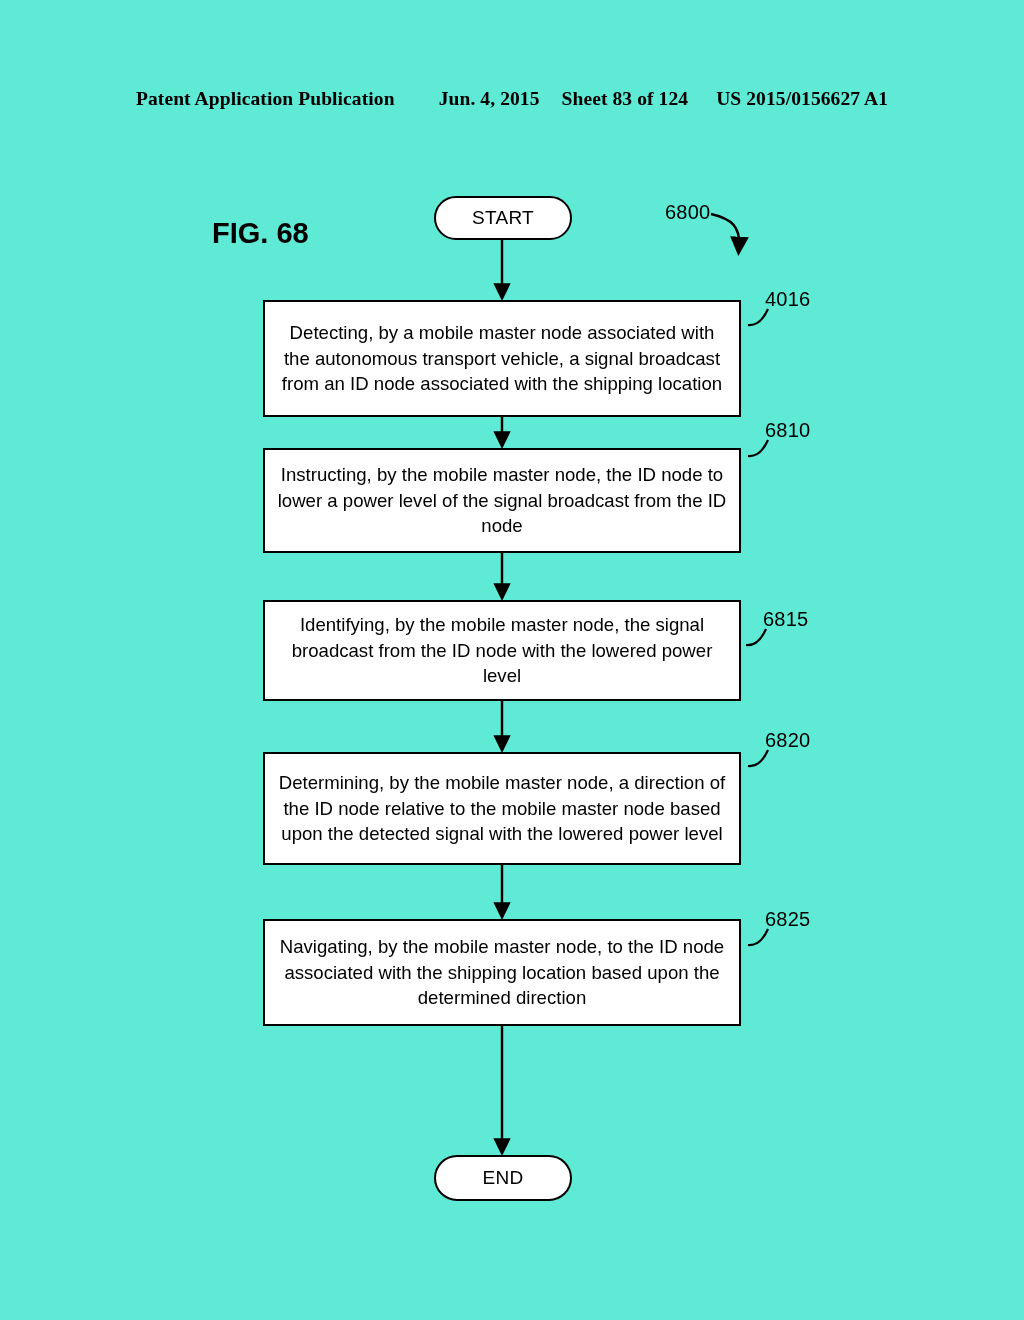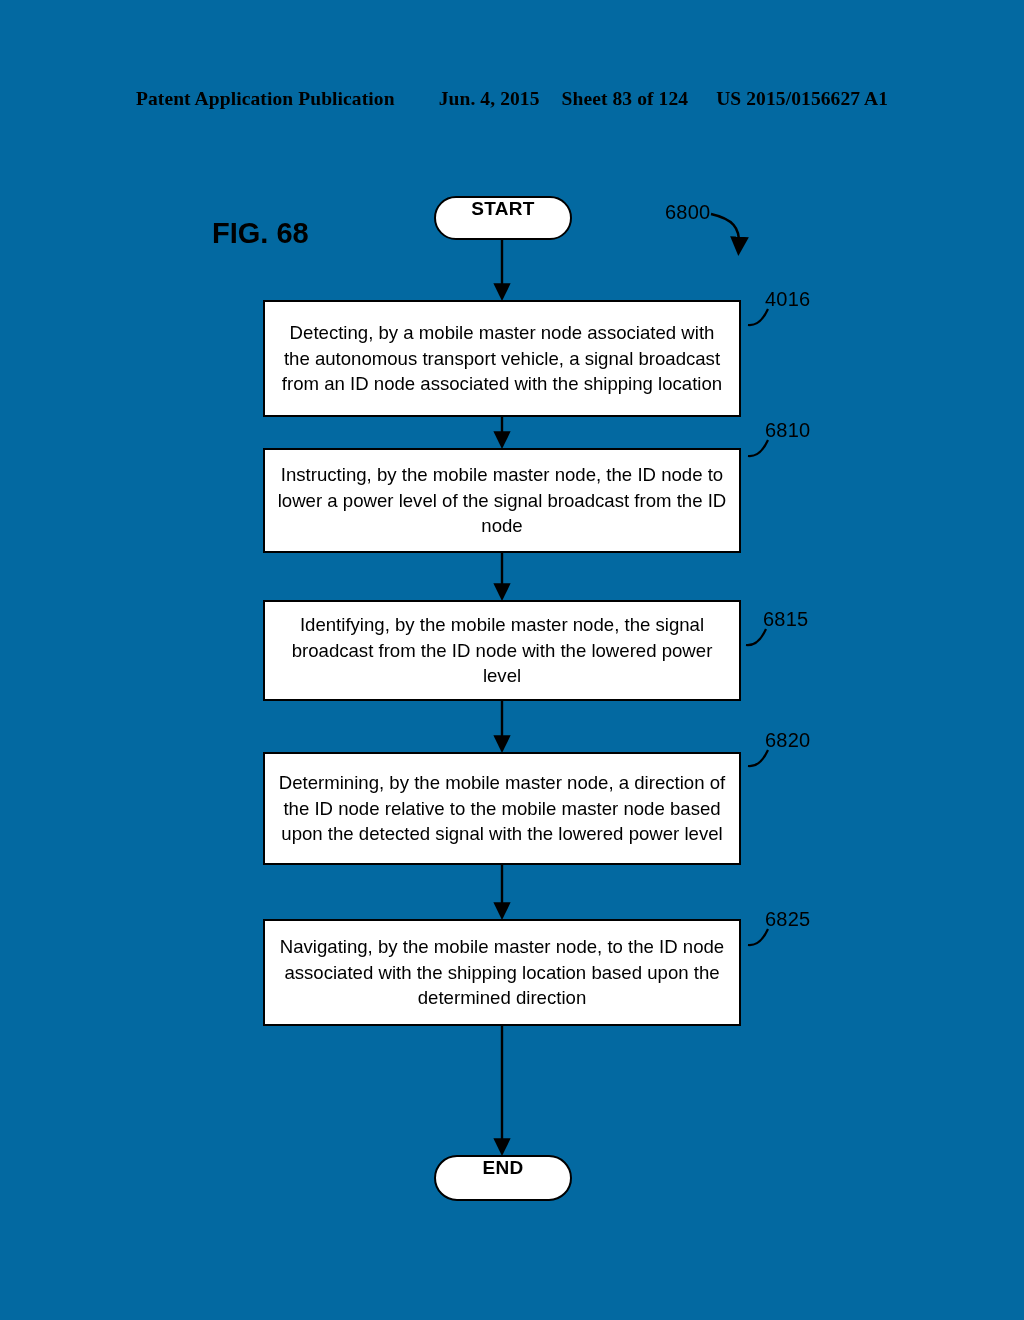--- a/index.html
+++ b/index.html
@@ -4,21 +4,21 @@
 <style>
   html, body {
     margin: 0;
     padding: 0;
     background: #ffffff;
   }
   #page {
     position: relative;
     width: 1024px;
     height: 1320px;
-    background: #0369a1;
+    background: #5eead4;
     overflow: hidden;
     font-family: "Liberation Sans", sans-serif;
   }
 
   
   .pub-header {
     position: absolute;
     top: 88px;
     left: 0;
     width: 1024px;
@@ -60,26 +60,25 @@
   }
 
   
   .terminator {
     position: absolute;
     box-sizing: border-box;
     border: 2.4px solid #000;
     border-radius: 999px;
     background: #fff;
     display: flex;
-    align-items: flex-start;
+    align-items: center;
     justify-content: center;
     font-size: 19px;
     color: #000;
     letter-spacing: 0.3px;
-    font-weight: bold;
   }
   #node-start { left: 434px; top: 196px; width: 138px; height: 44px; }
   #node-end   { left: 434px; top: 1155px; width: 138px; height: 46px; }
 
   
   .process-box {
     position: absolute;
     box-sizing: border-box;
     border: 2.4px solid #000;
     background: #fff;

